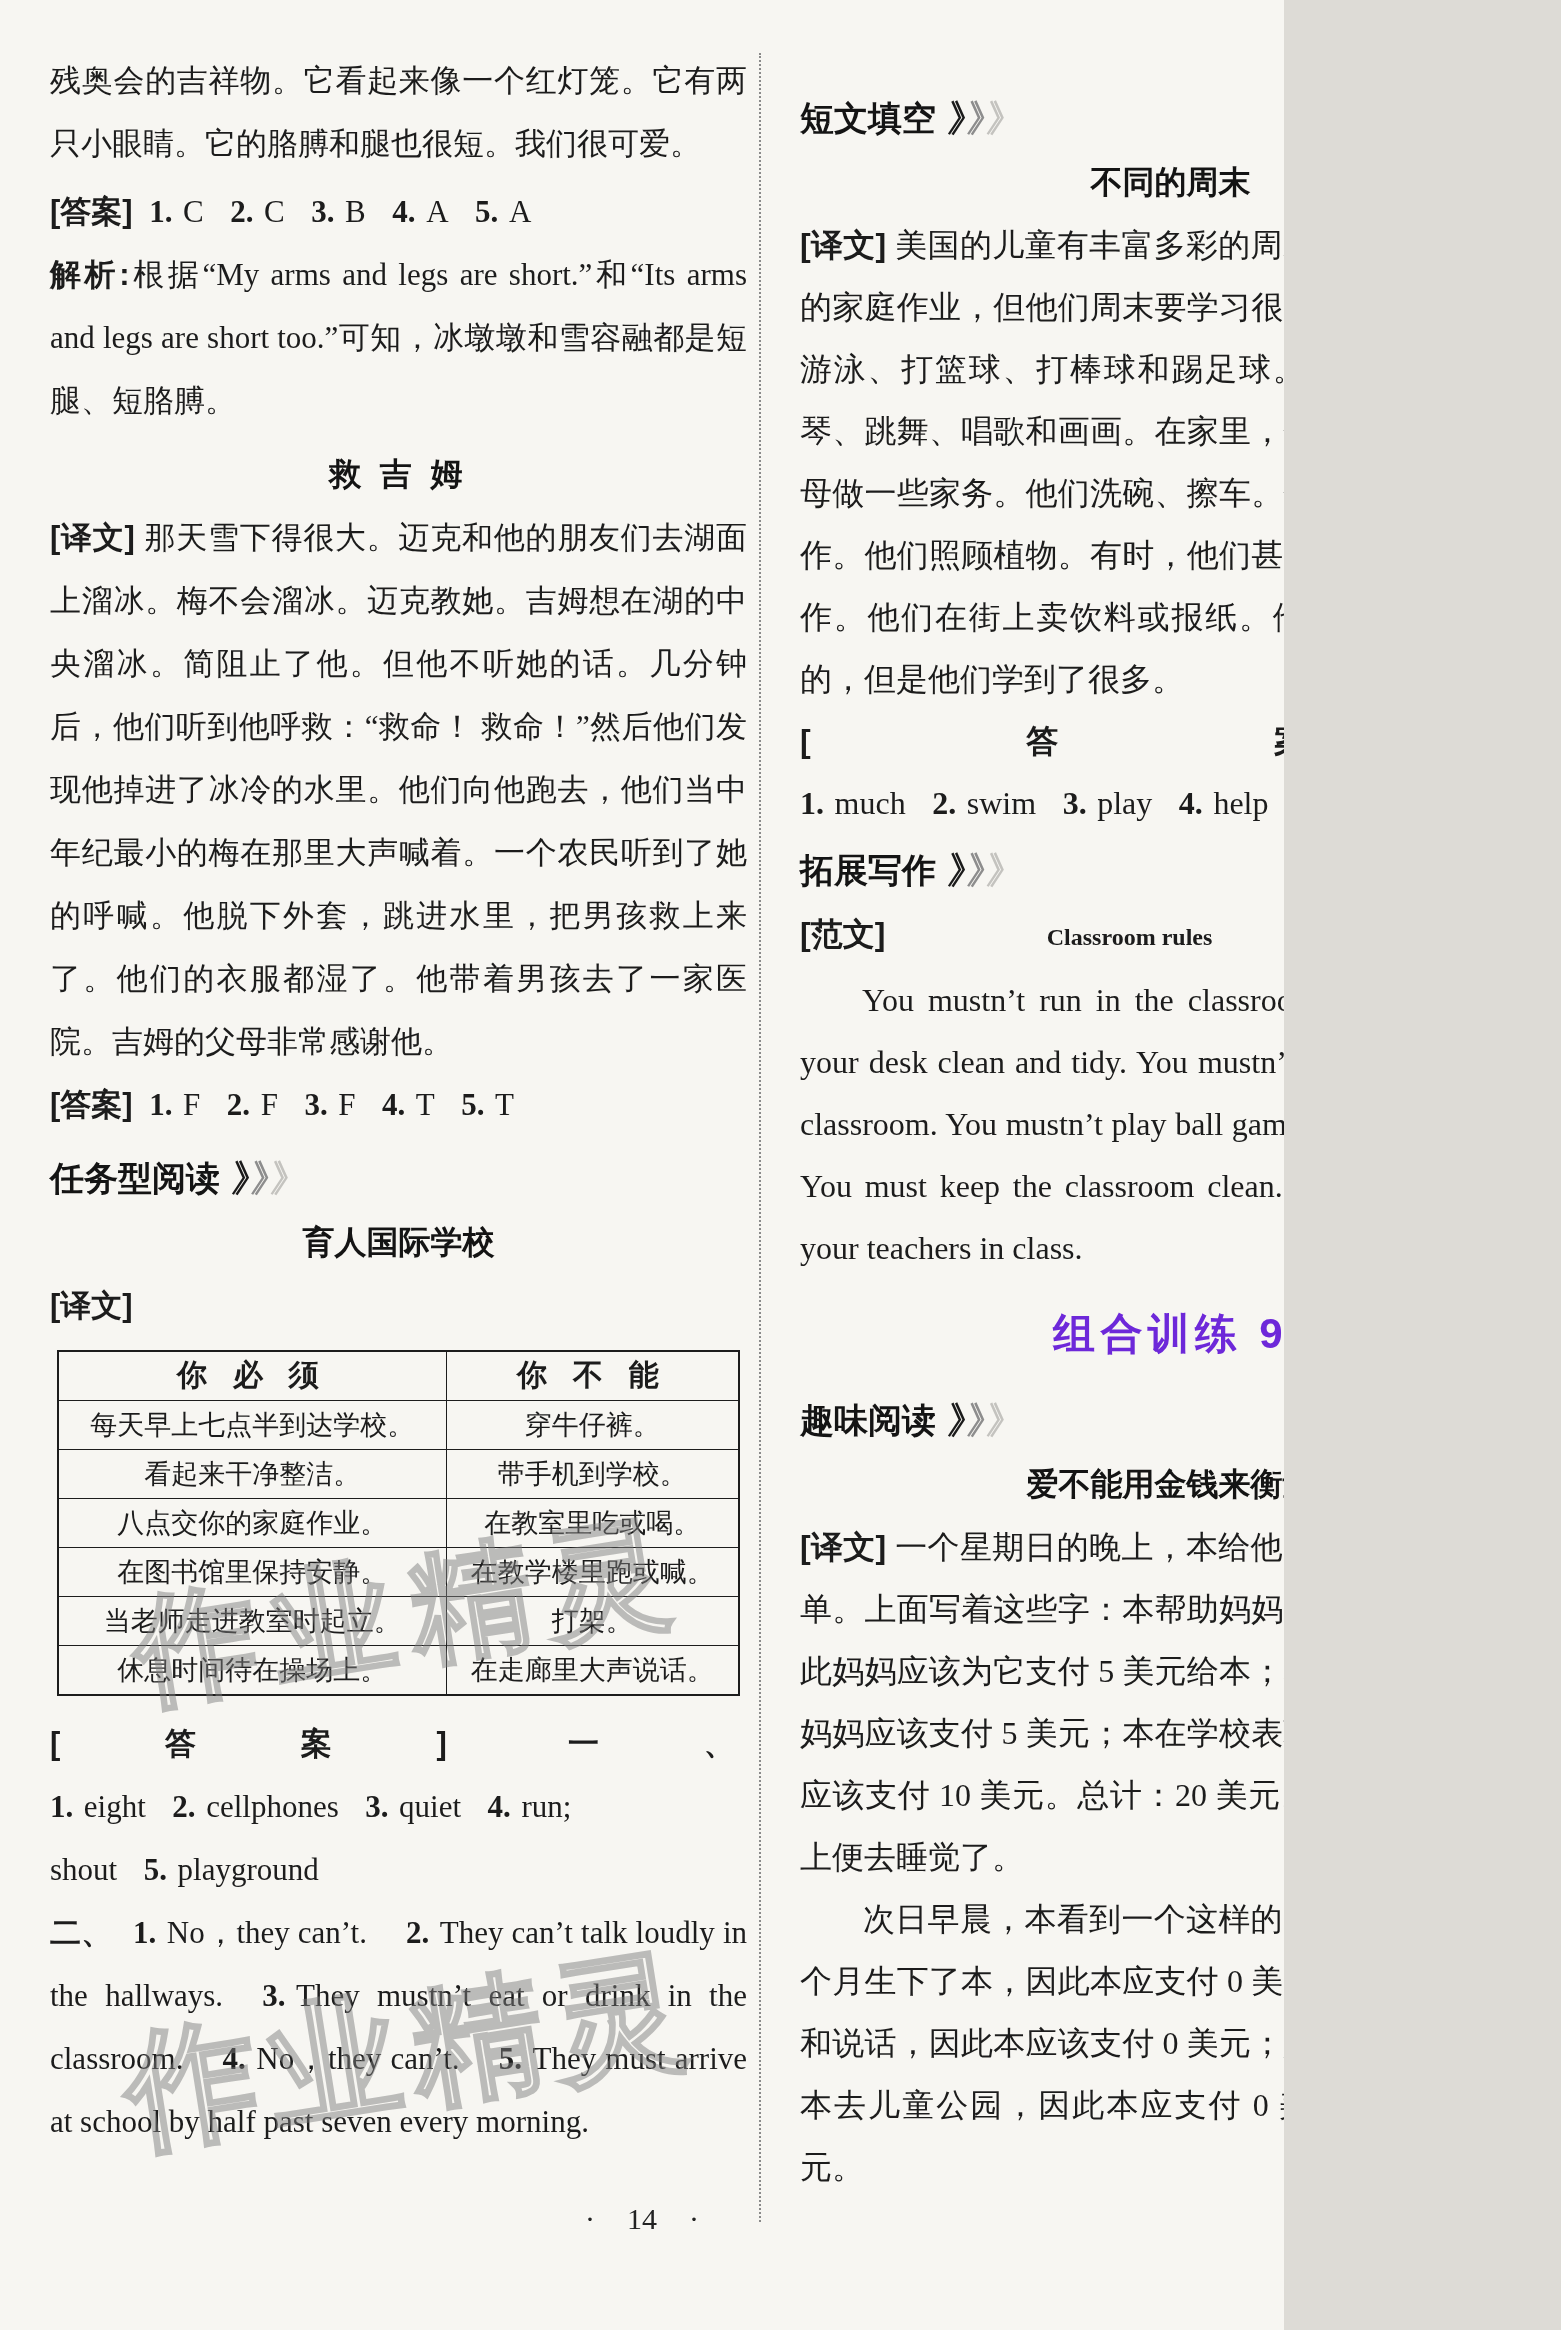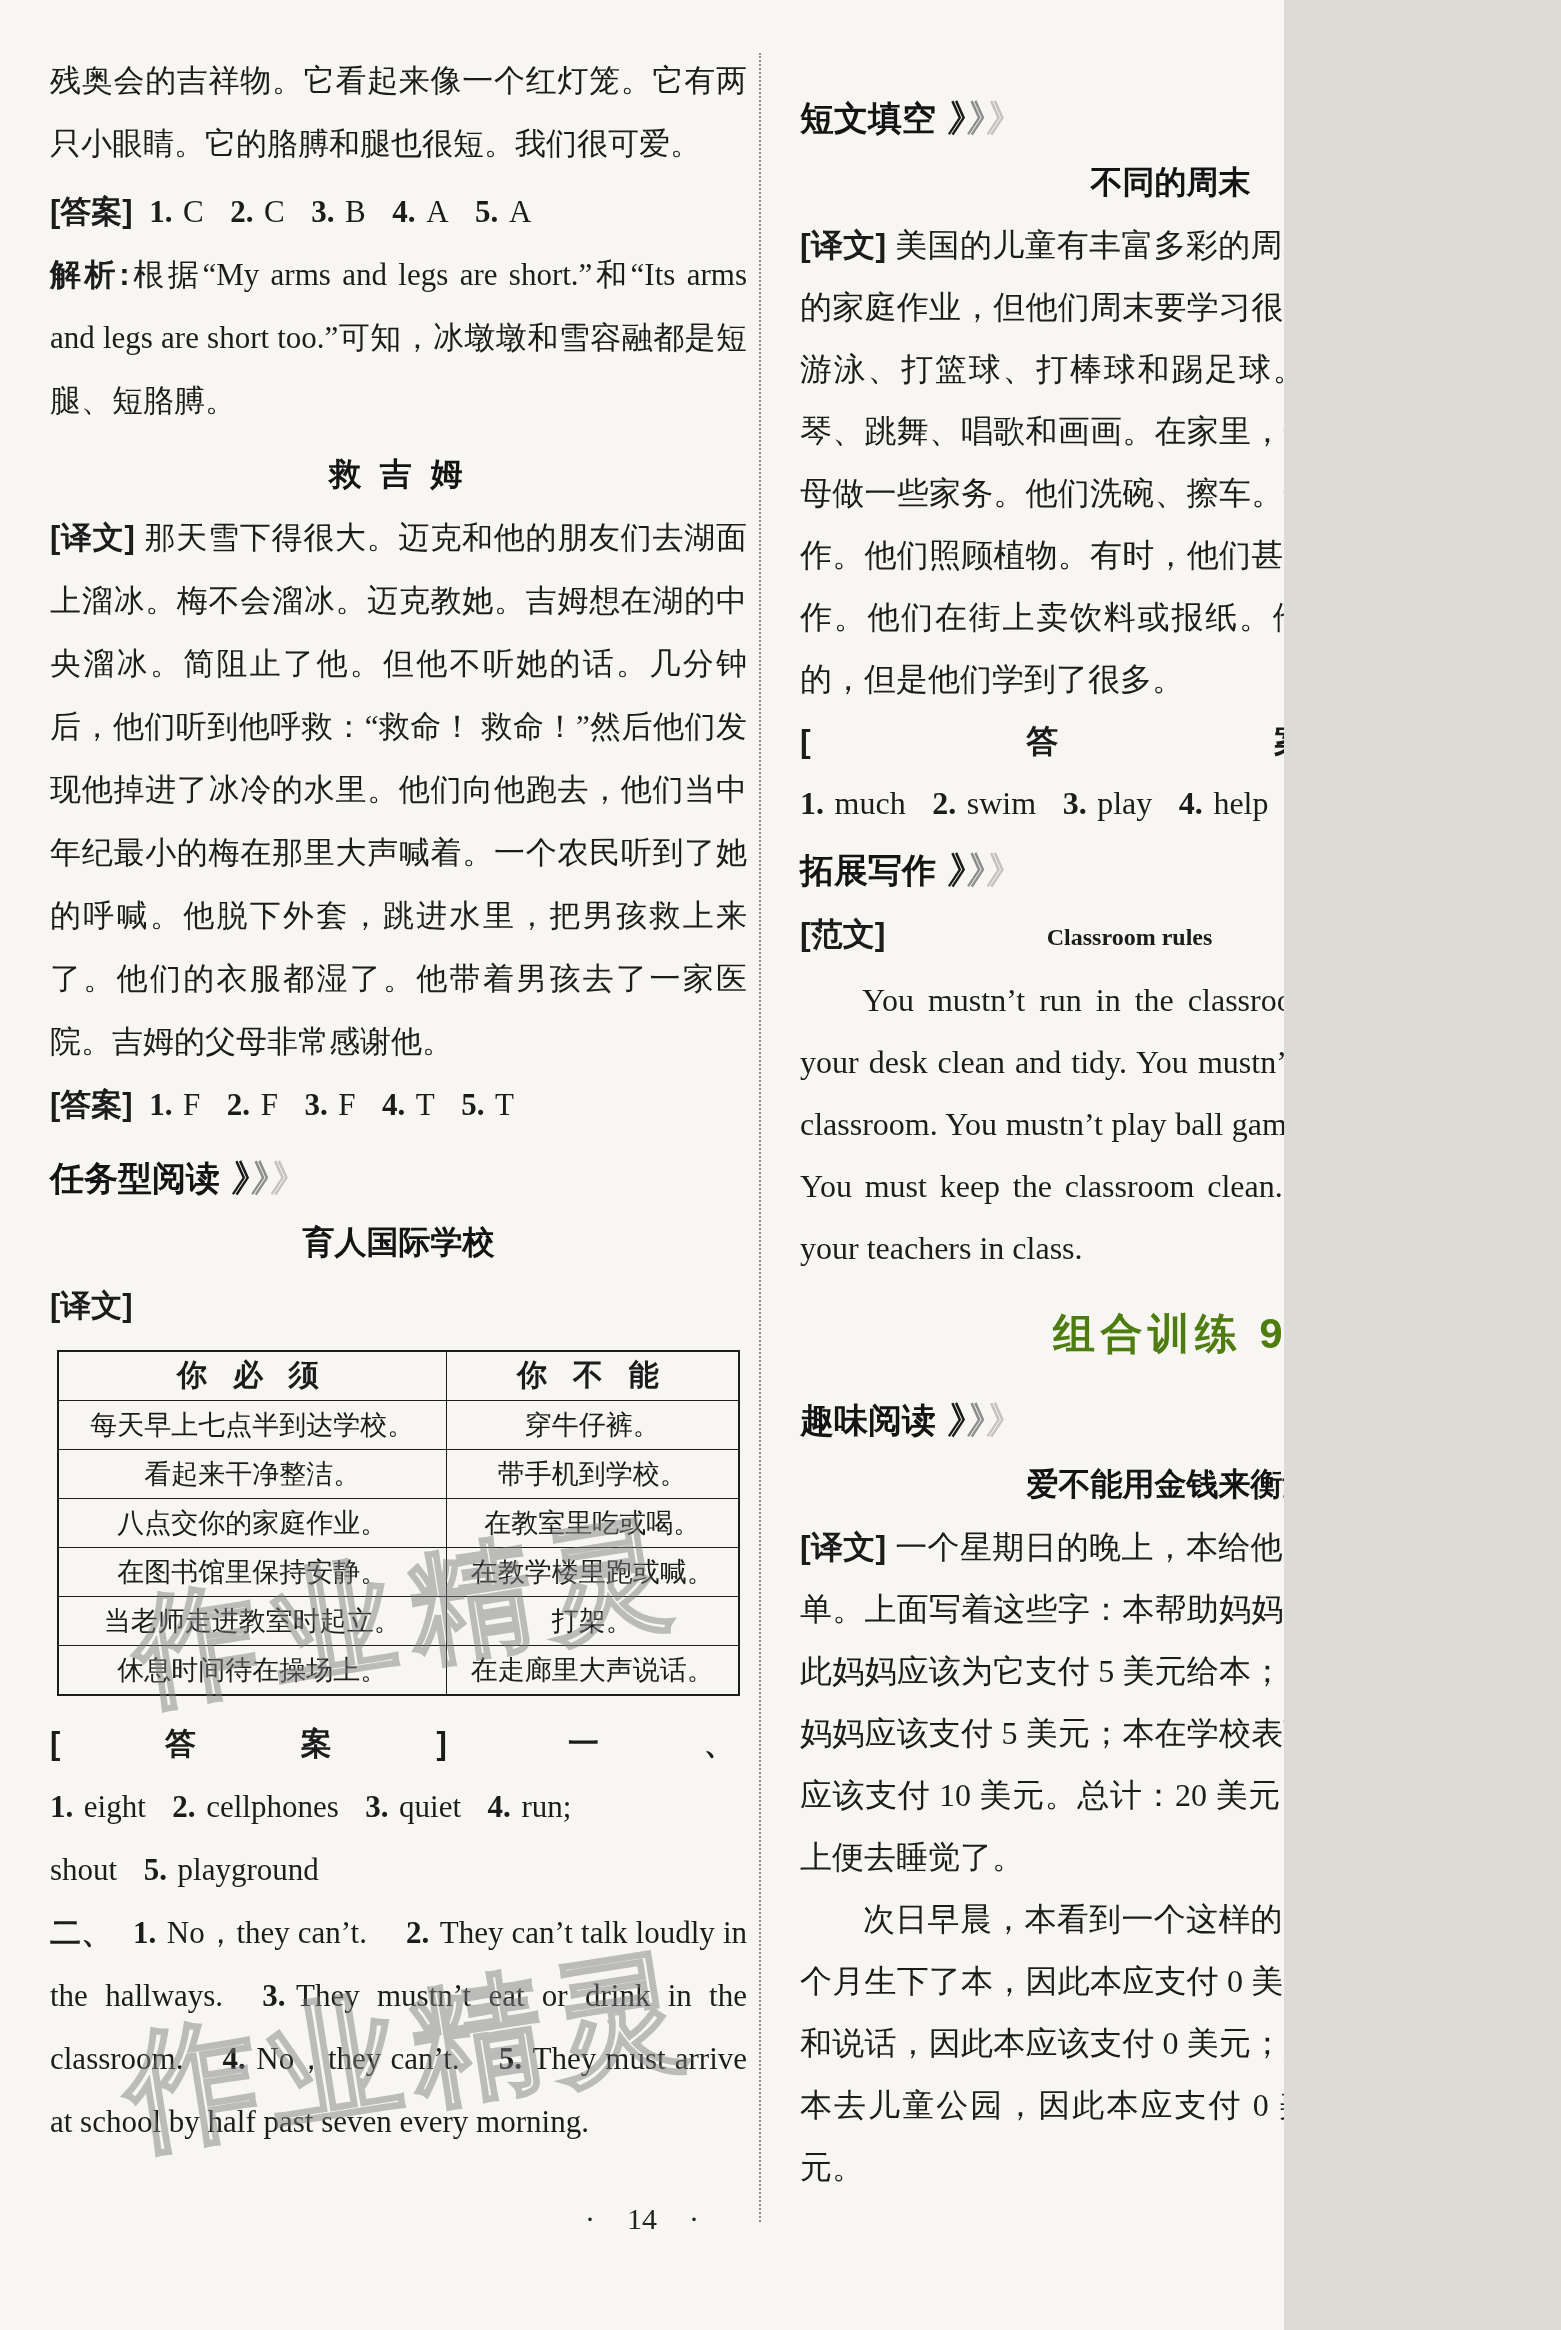--- a/index.html
+++ b/index.html
@@ -41,21 +41,21 @@
   .chev.c2{color:#8d8d8d;margin-left:-17.6px;}
   .chev.c3{color:#c4c3bf;margin-left:-17.6px;}
   .title-c{
     text-align:center;font-weight:bold;font-size:32px;line-height:63px;
     font-family:"Liberation Sans","DejaVu Sans",sans-serif;color:#141414;
   }
   .title-kai{font-family:"Liberation Serif","DejaVu Serif",serif;letter-spacing:5.3px;}
   .big-head{
     text-align:center;font-weight:bold;font-size:42px;line-height:85px;
     letter-spacing:5.3px;
-    font-family:"Liberation Sans","DejaVu Sans",sans-serif;color:#4d7c0f;
+    font-family:"Liberation Sans","DejaVu Sans",sans-serif;color:#6d28d9;
   }
   table.rules{
     width:98%;border-collapse:collapse;margin:12.3px auto 0 auto;
     border:2.6px solid #1d1d1d;table-layout:fixed;
   }
   table.rules th,table.rules td{
     border:1.8px solid #1d1d1d;height:48px;text-align:center;
     font-size:27px;padding:0 5.3px;overflow:hidden;
   }
   table.rules th{

